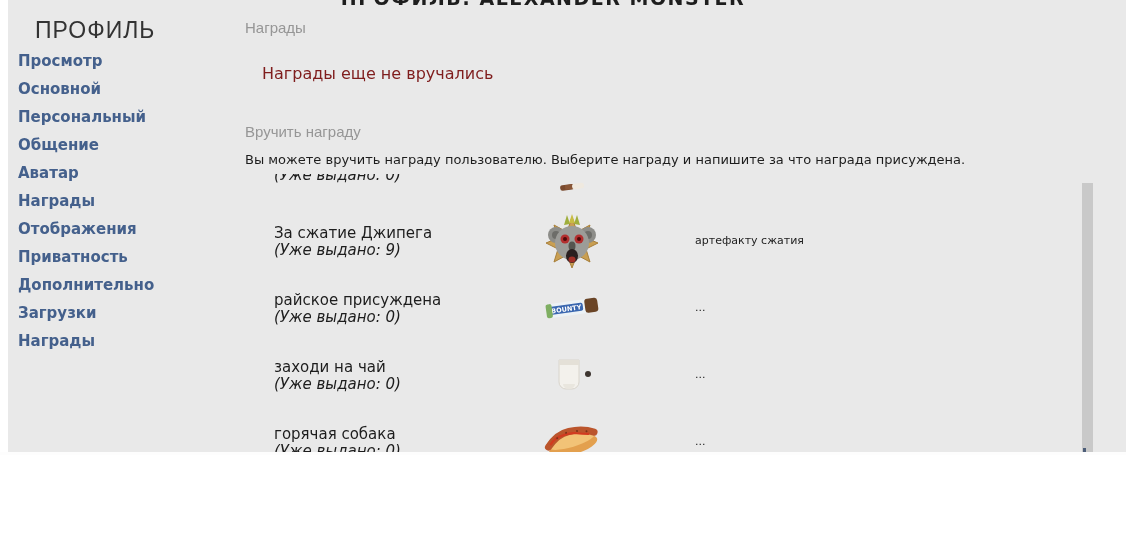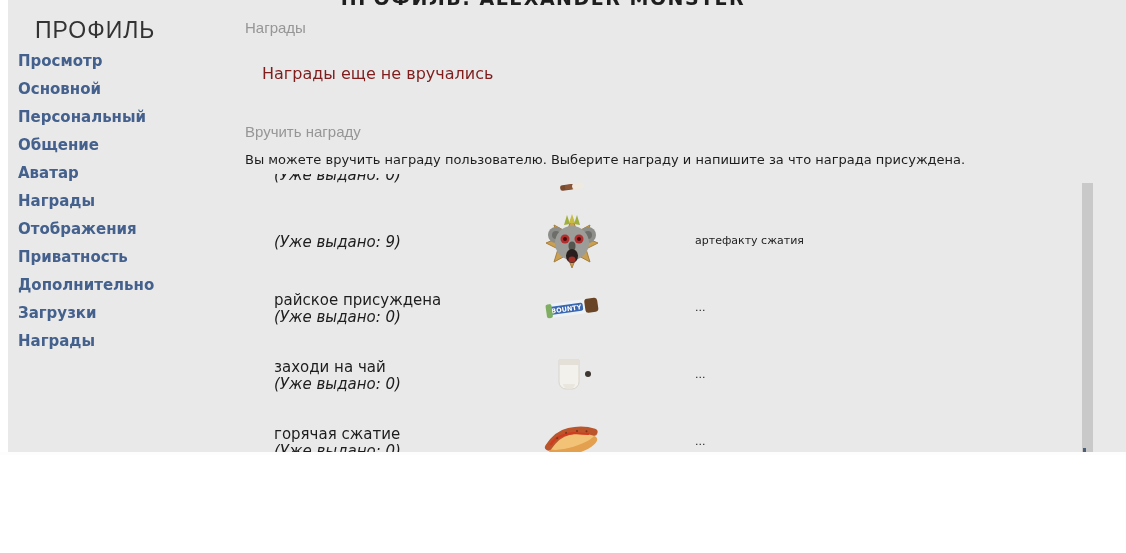--- a/index.html
+++ b/index.html
@@ -139,20 +139,21 @@
                     <rect x="6" y="6.5" width="9" height="4.5" fill="#8a5636"></rect>
                     <rect x="13" y="6" width="12" height="5.5" rx="2.5" fill="#efe9df"></rect>
                   </g>
                 </svg>
               </span>
     </div>
     <div class="award-desc"></div>
   </div>
           <div class="award-row">
     <div class="award-text">
+      <div class="award-title">За сжатие Джипега</div>
       <div class="award-issued">(Уже выдано: 9)</div>
     </div>
     <div class="award-icon-cell">
       <span class="award-icon">
                 <svg width="56" height="56" viewBox="0 0 56 56">
                   <polygon points="28,4 33,19 46,12 42,25 54,30 42,36 46,49 33,42 28,55 23,42 10,49 14,36 2,30 14,25 10,12 23,19" fill="#c99f52"></polygon>
                   <polygon points="28,4 33,19 46,12 42,25 54,30 42,36 46,49 33,42 28,55 23,42 10,49 14,36 2,30 14,25 10,12 23,19" fill="none" stroke="#a87f3a" stroke-width="1"></polygon>
                   <polygon points="20,12 23,2 26,11" fill="#9fae3c"></polygon>
                   <polygon points="25,10 28,1 31,10" fill="#c8bc44"></polygon>
                   <polygon points="30,11 33,2 36,12" fill="#9fae3c"></polygon>
@@ -205,21 +206,21 @@
                   <rect x="8" y="4" width="20" height="5" fill="#e4e0d7"></rect>
                   <path d="M12 28 a6 5 0 0 0 12 0" fill="#e9e6de"></path>
                   <circle cx="37" cy="18" r="3" fill="#3d3530"></circle>
                 </svg>
               </span>
     </div>
     <div class="award-desc">...</div>
   </div>
           <div class="award-row">
     <div class="award-text">
-      <div class="award-title">горячая сжатие</div>
+      <div class="award-title">горячая собака</div>
       <div class="award-issued">(Уже выдано: 0)</div>
     </div>
     <div class="award-icon-cell">
       <span class="award-icon">
                 <svg width="58" height="38" viewBox="0 0 58 38">
                   <g transform="rotate(-17 29 19)">
                     <ellipse cx="29" cy="23" rx="25" ry="8.5" fill="#e3a04e"></ellipse>
                     <ellipse cx="29" cy="16" rx="26" ry="8" fill="#f2c377"></ellipse>
                     <path d="M5 17 Q17 7 29 8 Q43 9 53 16" fill="none" stroke="#bb552c" stroke-width="7" stroke-linecap="round"></path>
                     <path d="M8 15 q6 -5 13 -5 q8 -1 15 2 q5 2 11 4" fill="none" stroke="#d23b20" stroke-width="2.2" stroke-linecap="round"></path>

